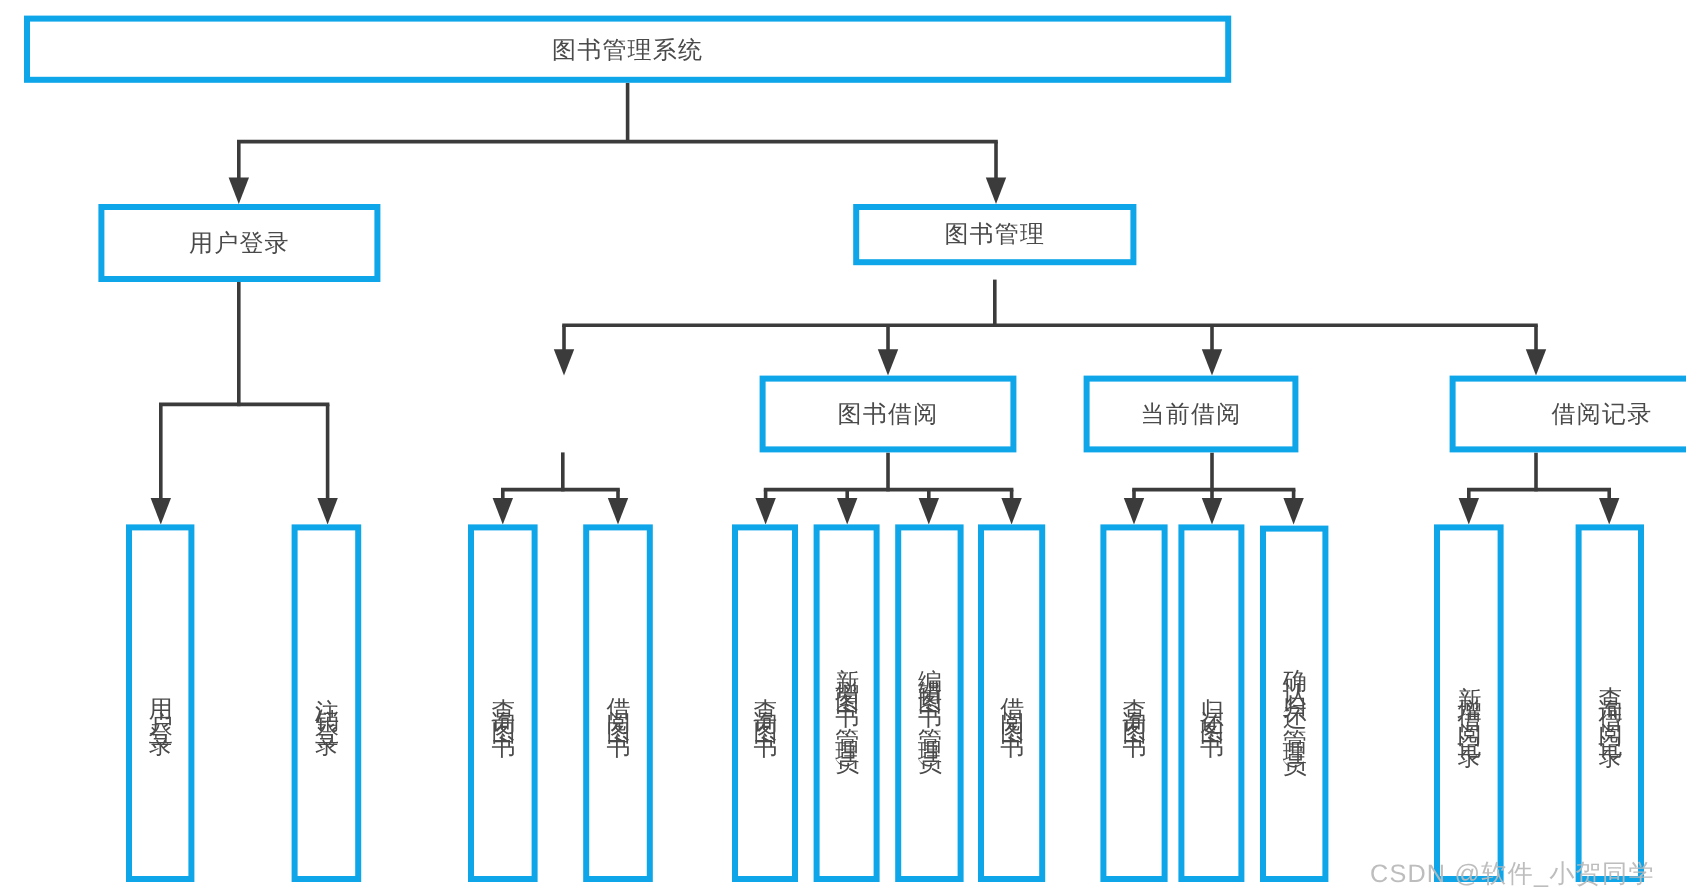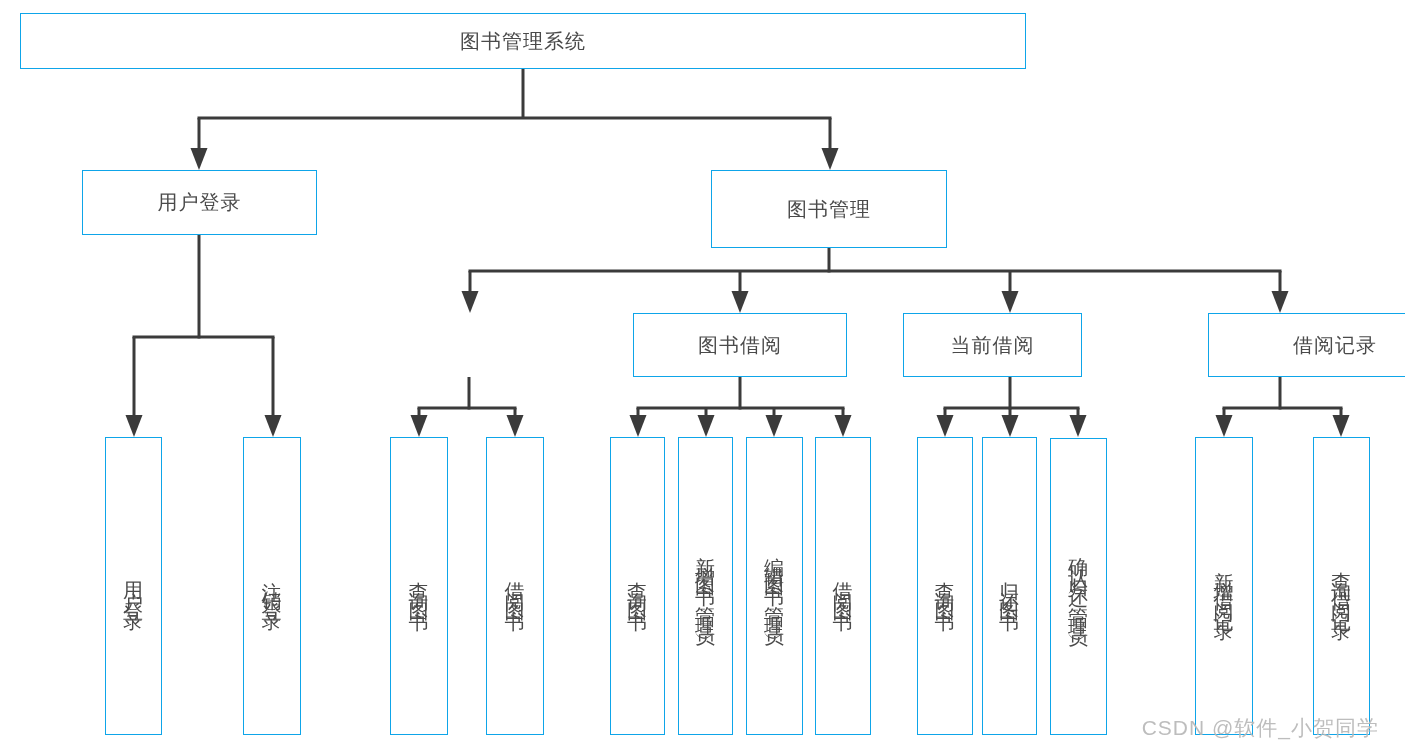--- a/index.html
+++ b/index.html
@@ -7,21 +7,21 @@
     position:relative;
     width:1405px;height:747px;
     background:#ffffff;
     font-family:"Liberation Sans", sans-serif;
     overflow:hidden;
   }
   #wires{position:absolute;left:0;top:0;z-index:1;}
   .box{
     position:absolute;
     box-sizing:border-box;
-    border:1px solid #0ea5e9;
+    border:5px solid #0ea5e9;
     background:#ffffff;
     display:flex;align-items:center;justify-content:center;
     color:#4a4a4a;
     z-index:2;
   }
   .hlabel{font-size:20px;letter-spacing:1px;}
   .leaf{
     writing-mode:vertical-rl;
     text-orientation:mixed;
     font-size:20px;
@@ -106,21 +106,21 @@
       <polygon points="1001.5,415 1018.5,415 1010,437"></polygon>
       <polygon points="1069.5,415 1086.5,415 1078,437"></polygon>
       <polygon points="1215.5,415 1232.5,415 1224,437"></polygon>
       <polygon points="1332.5,415 1349.5,415 1341,437"></polygon>
     </g>
   </svg>
 
   <div class="box hlabel" style="left:20px;top:13px;width:1006px;height:56px;">图书管理系统</div>
 
   <div class="box hlabel" style="left:82px;top:170px;width:235px;height:65px;">用户登录</div>
-  <div class="box hlabel" style="left:711px;top:170px;width:236px;height:78px;">图书管理</div>
+  <div class="box hlabel" style="left:711px;top:170px;width:236px;height:51px;">图书管理</div>
 
   <div class="box hlabel" style="left:633px;top:313px;width:214px;height:64px;">图书借阅</div>
   <div class="box hlabel" style="left:903px;top:313px;width:179px;height:64px;">当前借阅</div>
   <div class="box hlabel" style="left:1208px;top:313px;width:254px;height:64px;">借阅记录</div>
 
   <div class="box leaf" style="left:105px;top:437px;width:57px;height:298px;">用户登录</div>
   <div class="box leaf" style="left:243px;top:437px;width:58px;height:298px;">注销登录</div>
 
   <div class="box leaf" style="left:390px;top:437px;width:58px;height:298px;">查询图书</div>
   <div class="box leaf" style="left:486px;top:437px;width:58px;height:298px;">借阅图书</div>

